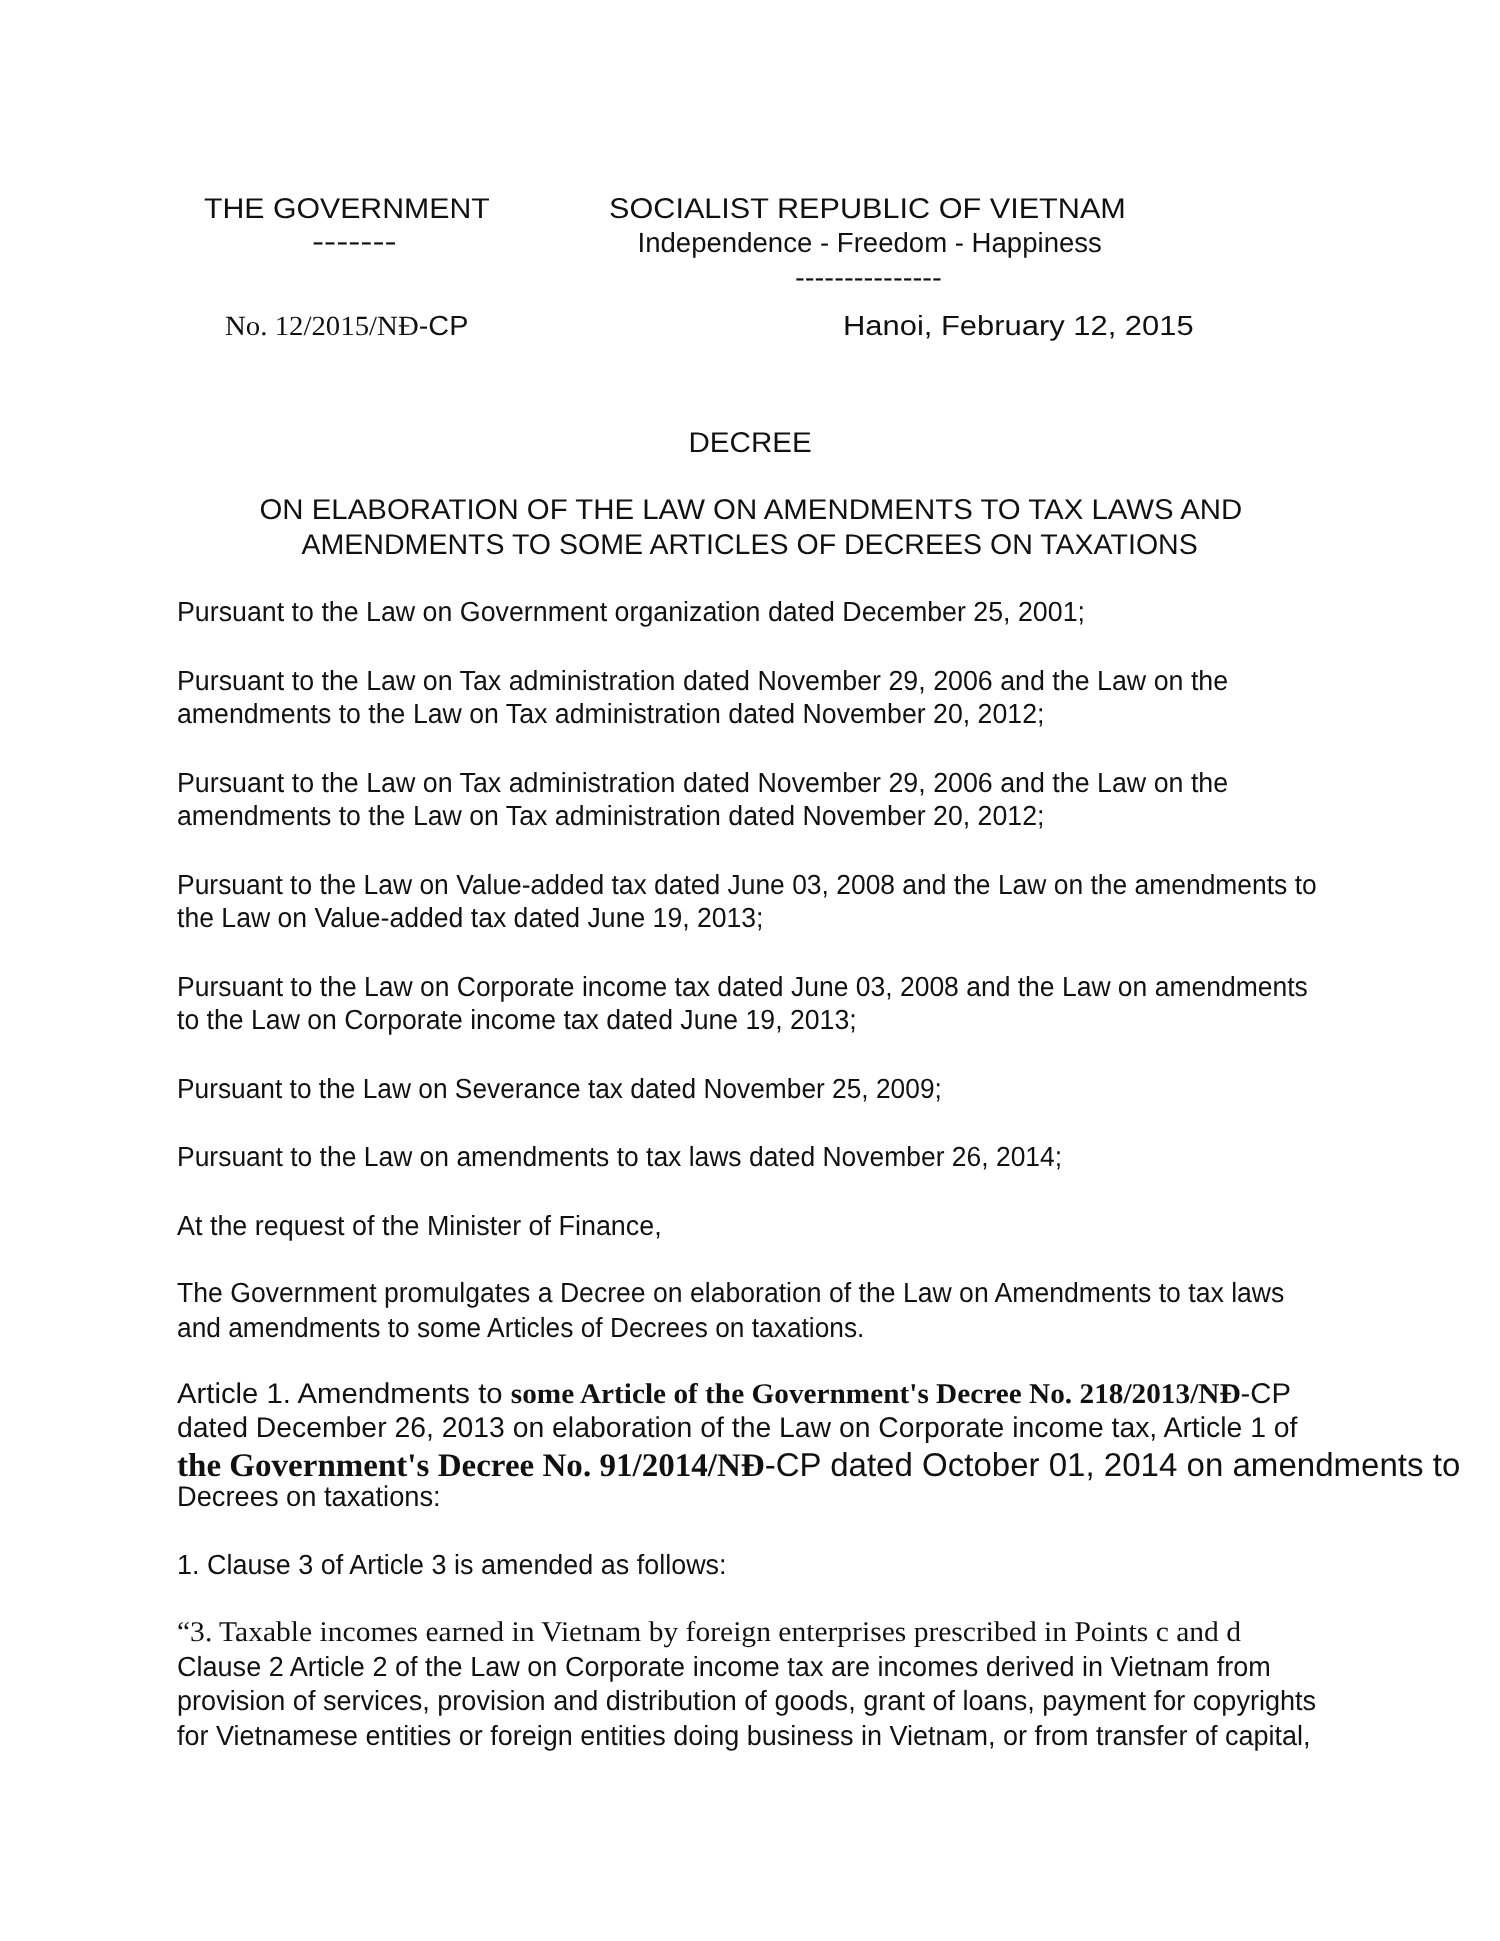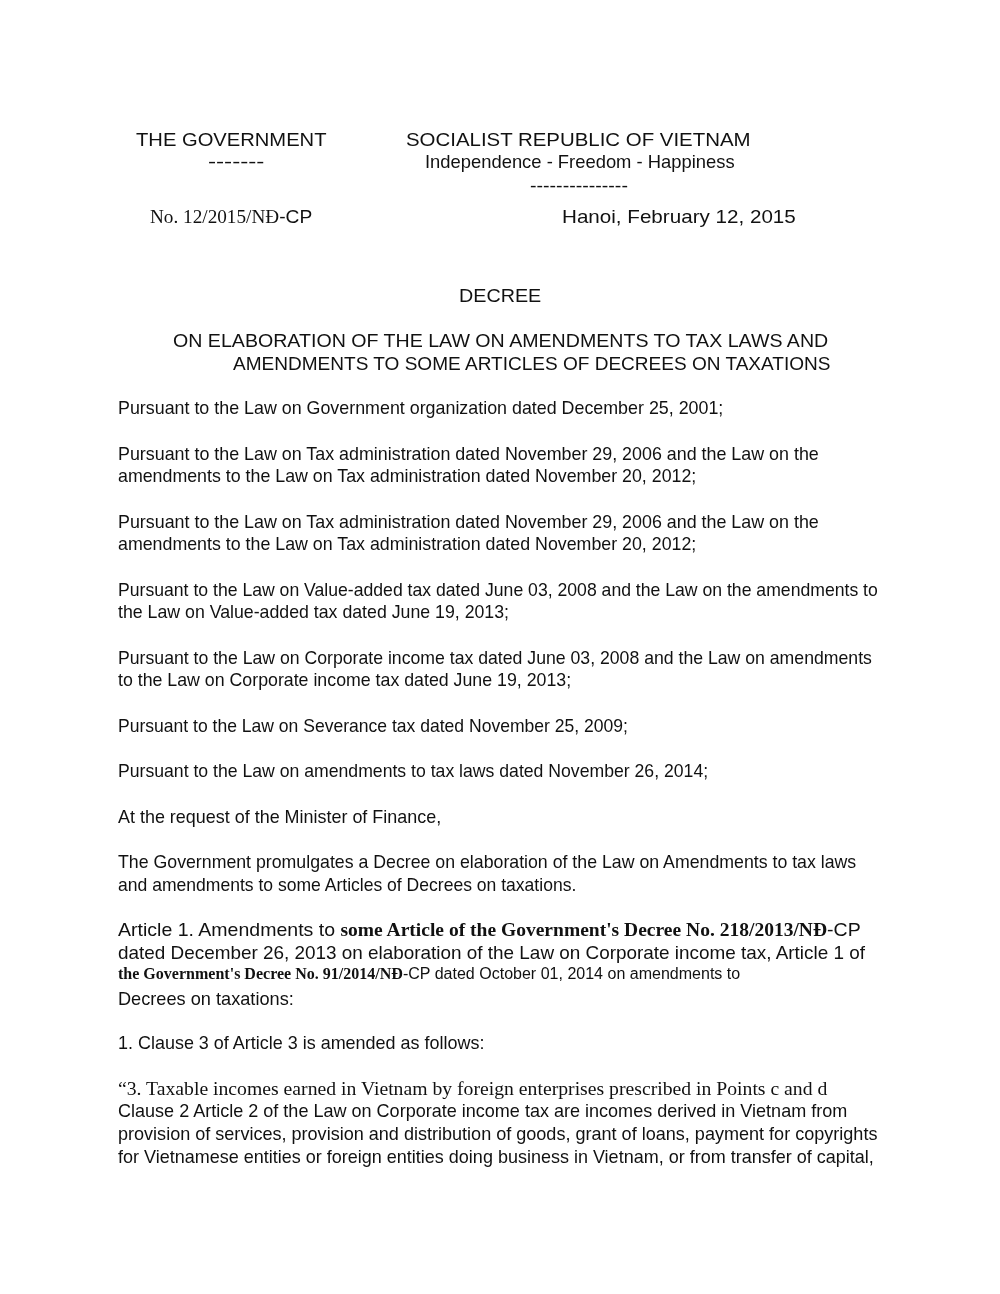--- a/index.html
+++ b/index.html
@@ -21,21 +21,21 @@
 <div class="ln sans" style="left: 425px; top: 153px; font-size: 18.5px; transform: scaleX(0.99359);">Independence - Freedom - Happiness</div>
 <div class="ln sans hdr" style="left: 530px; top: 176px; transform: scaleX(1.03158);">---------------</div>
 
 <div class="ln" style="left: 150px; top: 208px; font-size: 18.5px; transform: scaleX(1.03846);">
   <span class="serif">No. 12/2015/NĐ</span><span class="sans">-CP</span>
 </div>
 <div class="ln sans" style="left: 562px; top: 208px; font-size: 18.5px; transform: scaleX(1.11429);">Hanoi, February 12, 2015</div>
 
 <div class="ln sans hdr" style="left: 459px; top: 286px; transform: scaleX(1.03797);">DECREE</div>
 <div class="ln sans hdr" style="left: 173px; top: 331px; transform: scaleX(1.0315);">ON ELABORATION OF THE LAW ON AMENDMENTS TO TAX LAWS AND</div>
-<div class="ln sans hdr" style="left: 201px; top: 354px; transform: scaleX(1.00168); margin-left: 32px;">AMENDMENTS TO SOME ARTICLES OF DECREES ON TAXATIONS</div>
+<div class="ln sans hdr" style="left: 201px; top: 354px; transform: scaleX(1.00168);">AMENDMENTS TO SOME ARTICLES OF DECREES ON TAXATIONS</div>
 
 <div class="ln sans body" style="left: 118px; top: 399px; transform: scaleX(0.964912);">Pursuant to the Law on Government organization dated December 25, 2001;</div>
 
 <div class="ln sans body" style="left: 118px; top: 445px; transform: scaleX(0.965565);">Pursuant to the Law on Tax administration dated November 29, 2006 and the Law on the</div>
 <div class="ln sans body" style="left: 118px; top: 467px; transform: scaleX(0.96173);">amendments to the Law on Tax administration dated November 20, 2012;</div>
 
 <div class="ln sans body" style="left: 118px; top: 513px; transform: scaleX(0.965565);">Pursuant to the Law on Tax administration dated November 29, 2006 and the Law on the</div>
 <div class="ln sans body" style="left: 118px; top: 535px; transform: scaleX(0.96173);">amendments to the Law on Tax administration dated November 20, 2012;</div>
 
 <div class="ln sans body" style="left: 118px; top: 581px; transform: scaleX(0.952381);">Pursuant to the Law on Value-added tax dated June 03, 2008 and the Law on the amendments to</div>
@@ -50,21 +50,21 @@
 
 <div class="ln sans body" style="left: 118px; top: 808px; transform: scaleX(0.96997);">At the request of the Minister of Finance,</div>
 
 <div class="ln sans body" style="left: 118px; top: 853px; transform: scaleX(0.958442);">The Government promulgates a Decree on elaboration of the Law on Amendments to tax laws</div>
 <div class="ln sans body" style="left: 118px; top: 876px; transform: scaleX(0.94824);">and amendments to some Articles of Decrees on taxations.</div>
 
 <div class="ln" style="left: 118px; top: 920px; font-size: 19px; transform: scaleX(1.02766);">
   <span class="sans">Article 1. Amendments to </span><span class="serif b">some Article of the Government's Decree No. 218/2013/NĐ</span><span class="sans">-CP</span>
 </div>
 <div class="ln sans" style="left: 118px; top: 943px; font-size: 19px; transform: scaleX(0.994674);">dated December 26, 2013 on elaboration of the Law on Corporate income tax, Article 1 of</div>
-<div class="ln" style="left: 118px; top: 966px; font-size: 16px; transform: scaleX(1.00136);">
+<div class="ln" style="left: 118px; top: 966px; font-size: 22px; transform: scaleX(1.00136);">
   <span class="serif b">the Government's Decree No. 91/2014/NĐ</span><span class="sans">-CP dated October 01, 2014 on amendments to</span>
 </div>
 <div class="ln sans" style="left: 118px; top: 989px; font-size: 19px; transform: scaleX(0.956522);">Decrees on taxations:</div>
 
 <div class="ln sans body" style="left: 118px; top: 1034px; transform: scaleX(0.970822);">1. Clause 3 of Article 3 is amended as follows:</div>
 
 <div class="ln serif" style="left: 118px; top: 1079px; font-size: 19px; transform: scaleX(1.03655);">“3. Taxable incomes earned in Vietnam by foreign enterprises prescribed in Points c and d</div>
 <div class="ln sans body" style="left: 118px; top: 1102px; transform: scaleX(0.974599);">Clause 2 Article 2 of the Law on Corporate income tax are incomes derived in Vietnam from</div>
 <div class="ln sans body" style="left: 118px; top: 1125px; transform: scaleX(0.975578);">provision of services, provision and distribution of goods, grant of loans, payment for copyrights</div>
 <div class="ln sans body" style="left: 118px; top: 1148px; transform: scaleX(0.972973);">for Vietnamese entities or foreign entities doing business in Vietnam, or from transfer of capital,</div>

